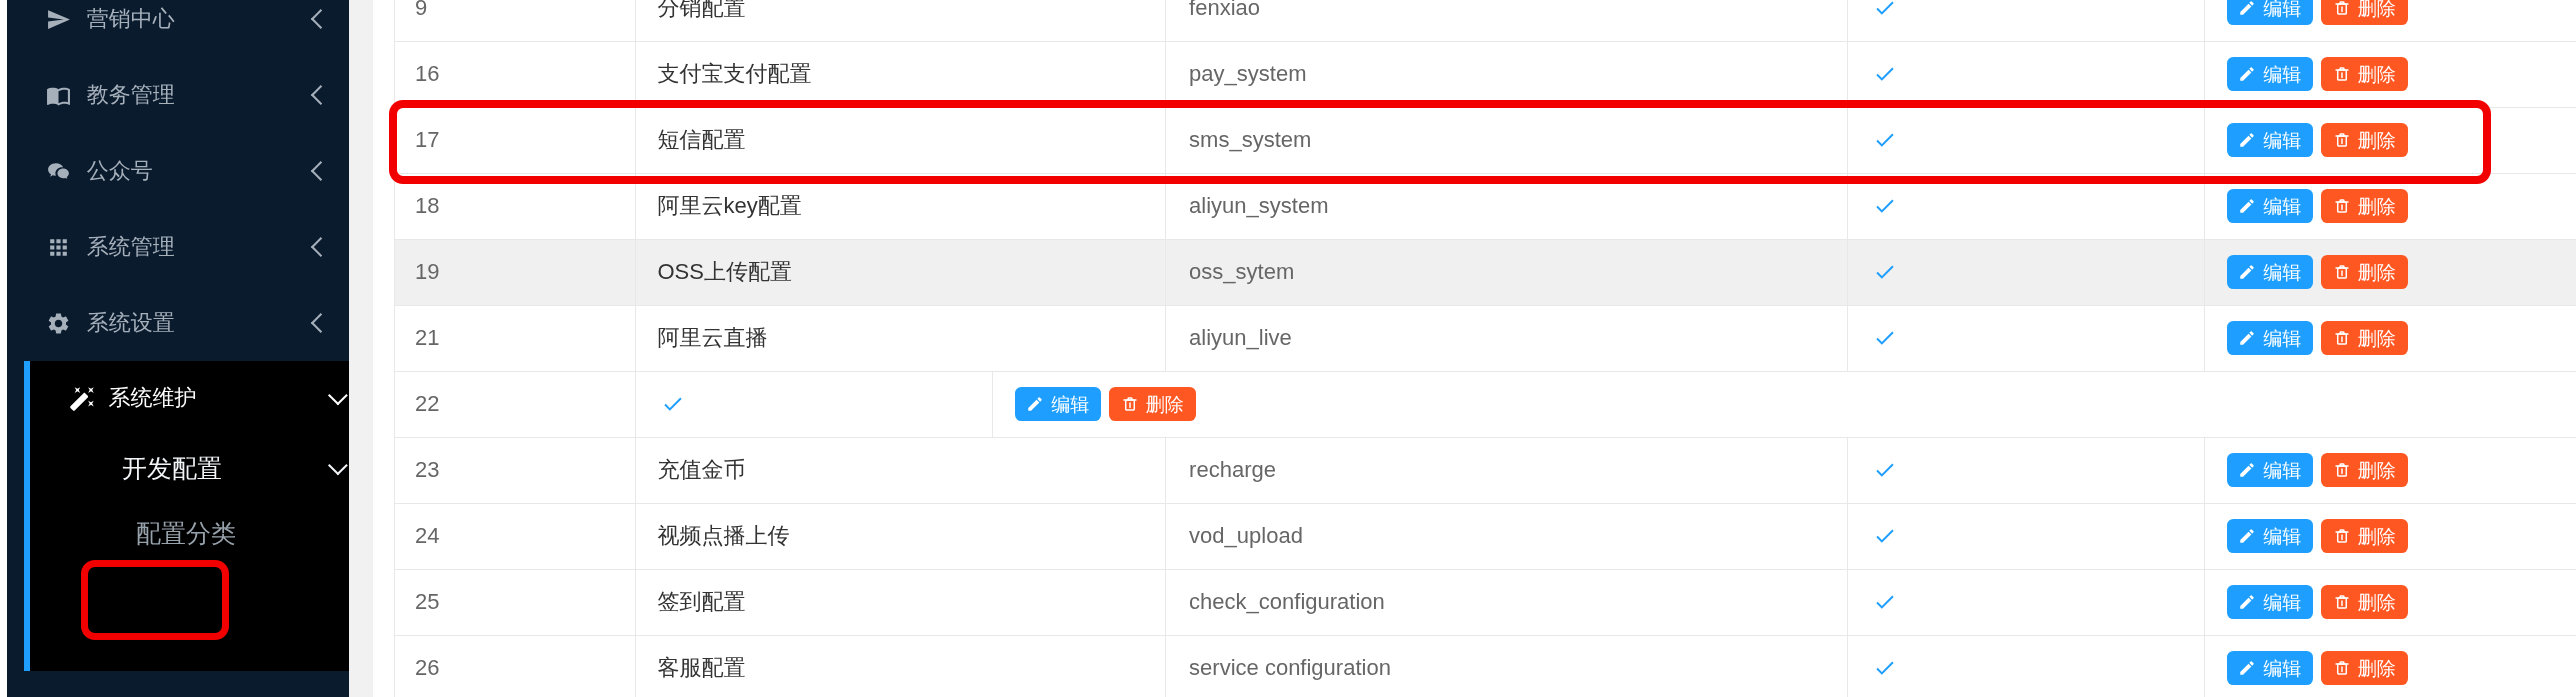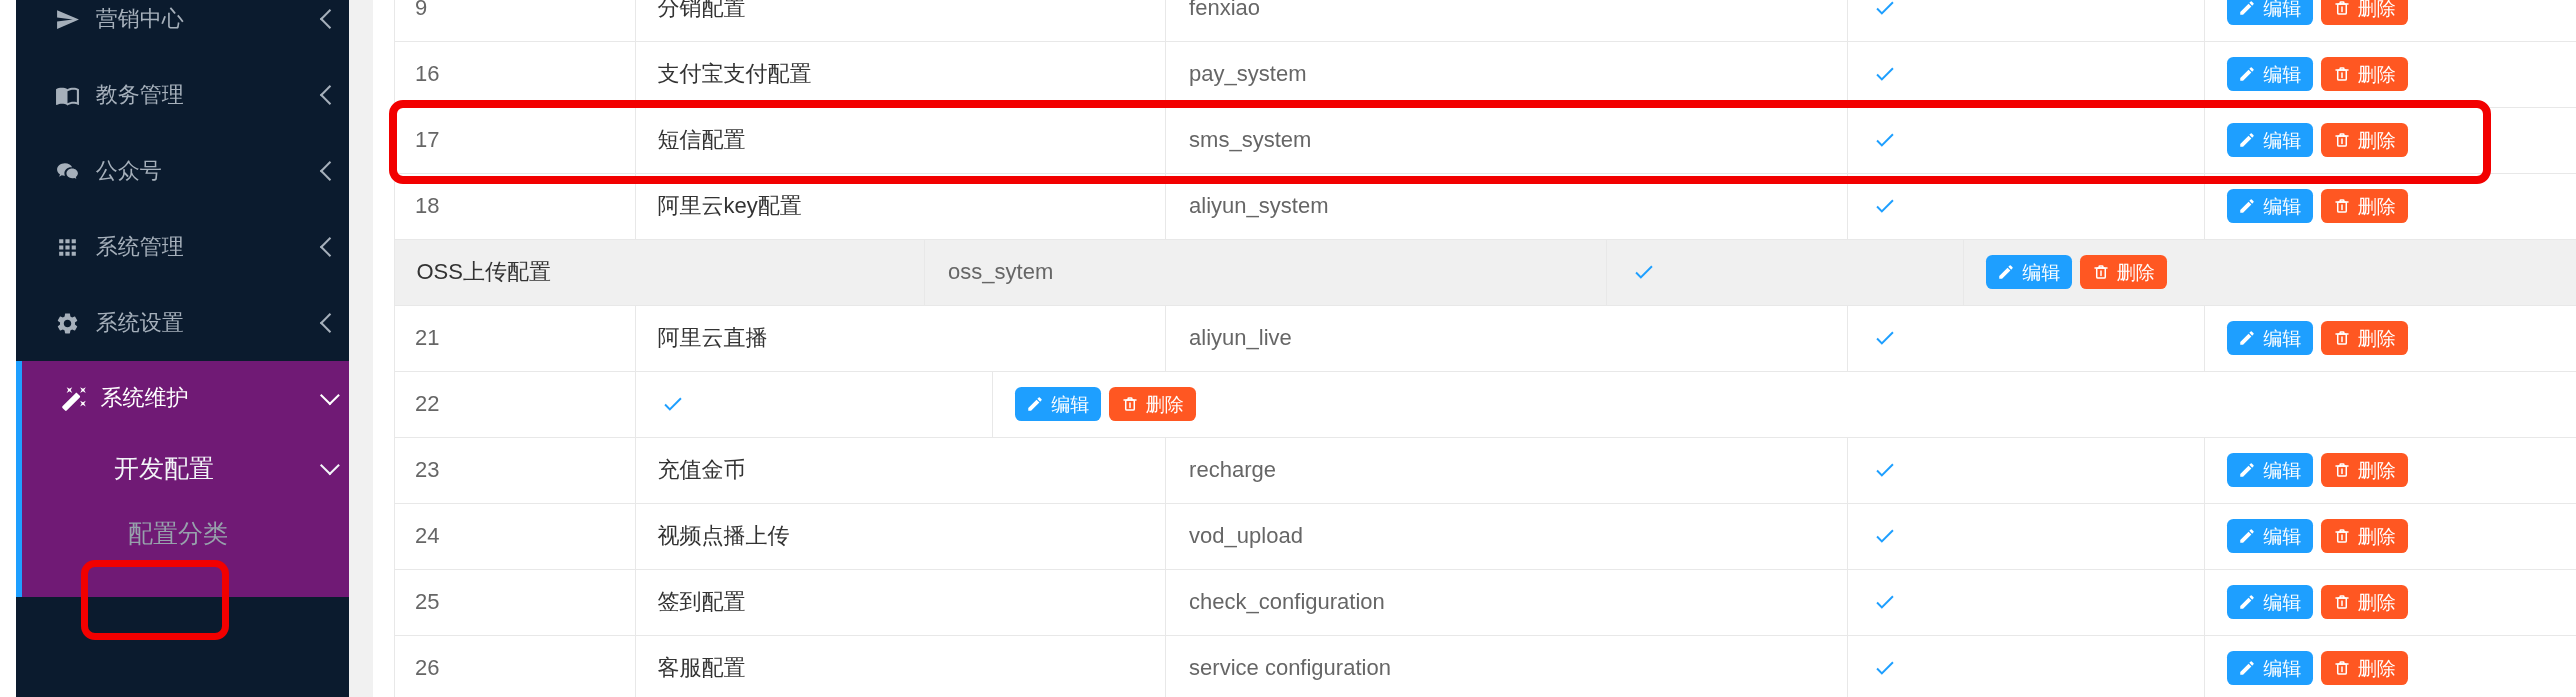--- a/index.html
+++ b/index.html
@@ -1,31 +1,31 @@
 <!DOCTYPE html>
 <html style="font-size:12.6px"><head>
 <meta charset="utf-8">
 <style>
   html,body{margin:0;padding:0;}
   body{font-family:"Liberation Sans","DejaVu Sans",sans-serif;}
   #app{position:relative;width:2576px;height:698px;overflow:hidden;background:#ffffff;}
 
   
-  .sidebar{position:absolute;left:16px;top:0;width:349px;height:698px;background:#0b1b2e;overflow:hidden;}
+  .sidebar{position:absolute;left:7px;top:0;width:349px;height:698px;background:#0b1b2e;overflow:hidden;}
   .menu-top{margin-top:-19px;}
   .menu-item{position:relative;height:76px;display:flex;align-items:center;
              padding-left:39px;color:#a6b0bb;font-size:22px;cursor:pointer;}
   .menu-item .mi{width:25px;height:25px;margin-right:15.8px;flex:0 0 auto;}
   .chev{display:inline-block;width:11.8px;height:11.8px;border-right:2.4px solid currentColor;
         border-bottom:2.4px solid currentColor;position:absolute;right:28px;top:50%;}
   .chev.left{transform:translateY(-50%) rotate(135deg);}
   .chev.down{transform:translateY(-70%) rotate(45deg);}
 
-  .active-section{position:relative;box-sizing:border-box;width:349px;height:236px;
-                  background:#701a75;border-left:6.3px solid #1e9fff;}
+  .active-section{position:relative;box-sizing:border-box;width:349px;height:310px;
+                  background:#000000;border-left:6.3px solid #1e9fff;margin-left:17px;}
   .group-head{position:relative;height:74px;display:flex;align-items:center;
               padding-left:39px;color:#ffffff;font-size:22px;cursor:pointer;}
   .group-head .mi{width:27px;height:27px;margin-right:12.6px;flex:0 0 auto;}
   .sub-head{position:relative;height:66px;display:flex;align-items:center;
             padding-left:92px;color:#f2f5f8;font-size:25px;cursor:pointer;}
   .sub-item{position:relative;display:flex;align-items:center;
             padding-left:106px;color:#97a2ac;font-size:25px;cursor:pointer;}
   .sub-item.first{height:49px;align-items:flex-end;}
   .sub-item.second{height:57px;}
 
@@ -234,20 +234,21 @@
           <path d="M4 6.5h16"></path>
                 <path d="M9.5 6.5V4.8c0-.5.4-.8.9-.8h3.2c.5 0 .9.3.9.8v1.7"></path>
           <rect x="6.3" y="6.5" width="11.4" height="13.5" rx="1.5"></rect>
                 <path d="M12 10.5v6"></path>
               </svg>
         <span class="btn-label">删除</span>
       </button>
     </div>
   </div>
         <div class="trow hover">
+    <div class="cell c-id">19</div>
     <div class="cell c-name">OSS上传配置</div>
     <div class="cell c-key">oss_sytem</div>
     <div class="cell c-status">
       <svg viewBox="0 0 24 24">
         <path d="M9 16.17 4.83 12l-1.42 1.41L9 19 21 7l-1.41-1.41z"></path>
             </svg>
     </div>
     <div class="cell c-action">
       <button class="btn btn-edit">
         <svg viewBox="0 0 24 24" fill="#ffffff">

